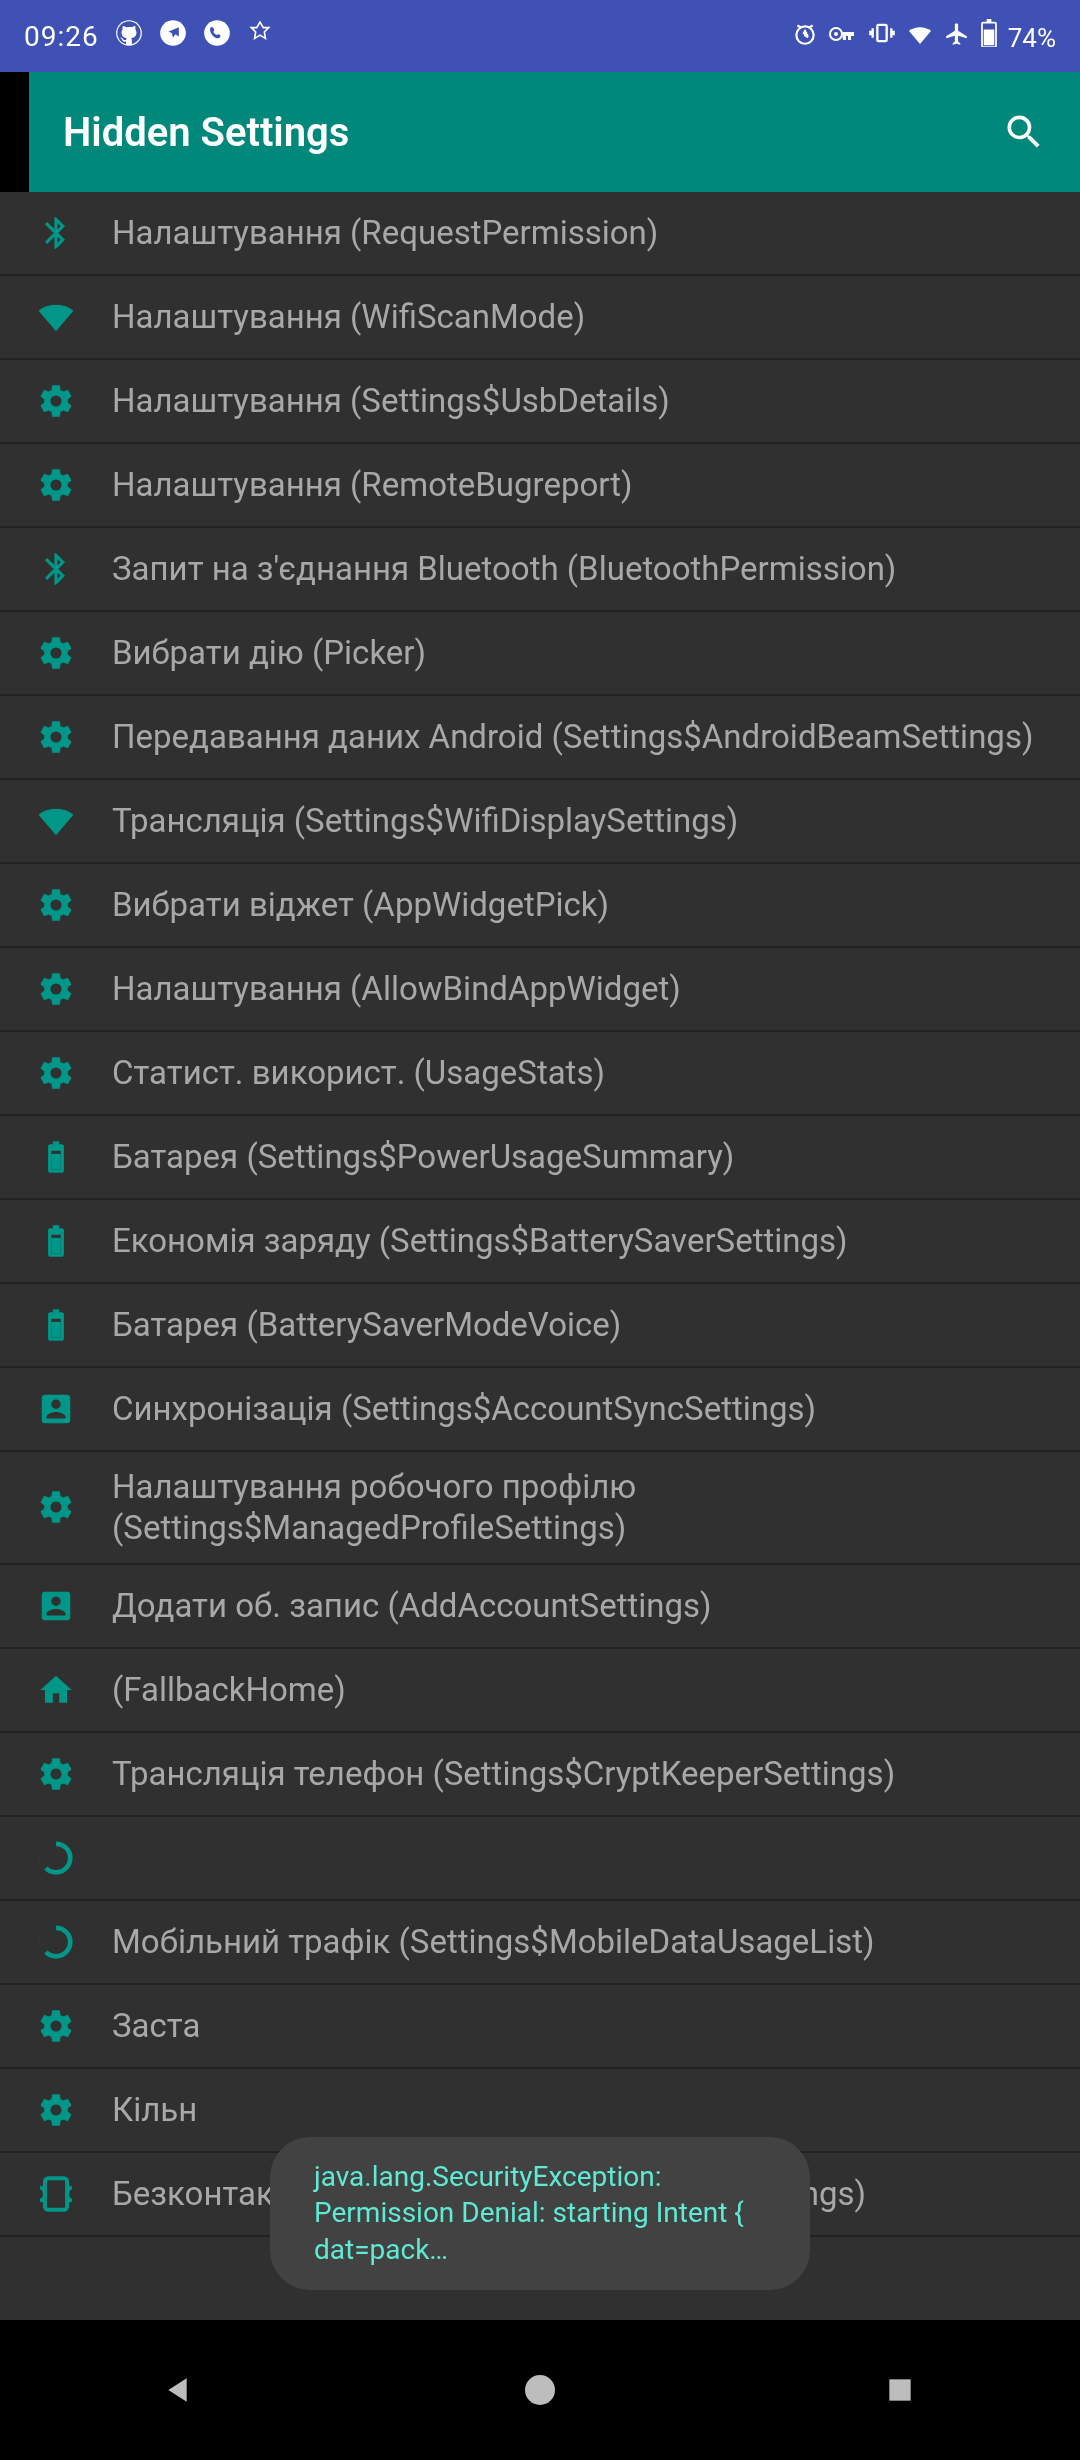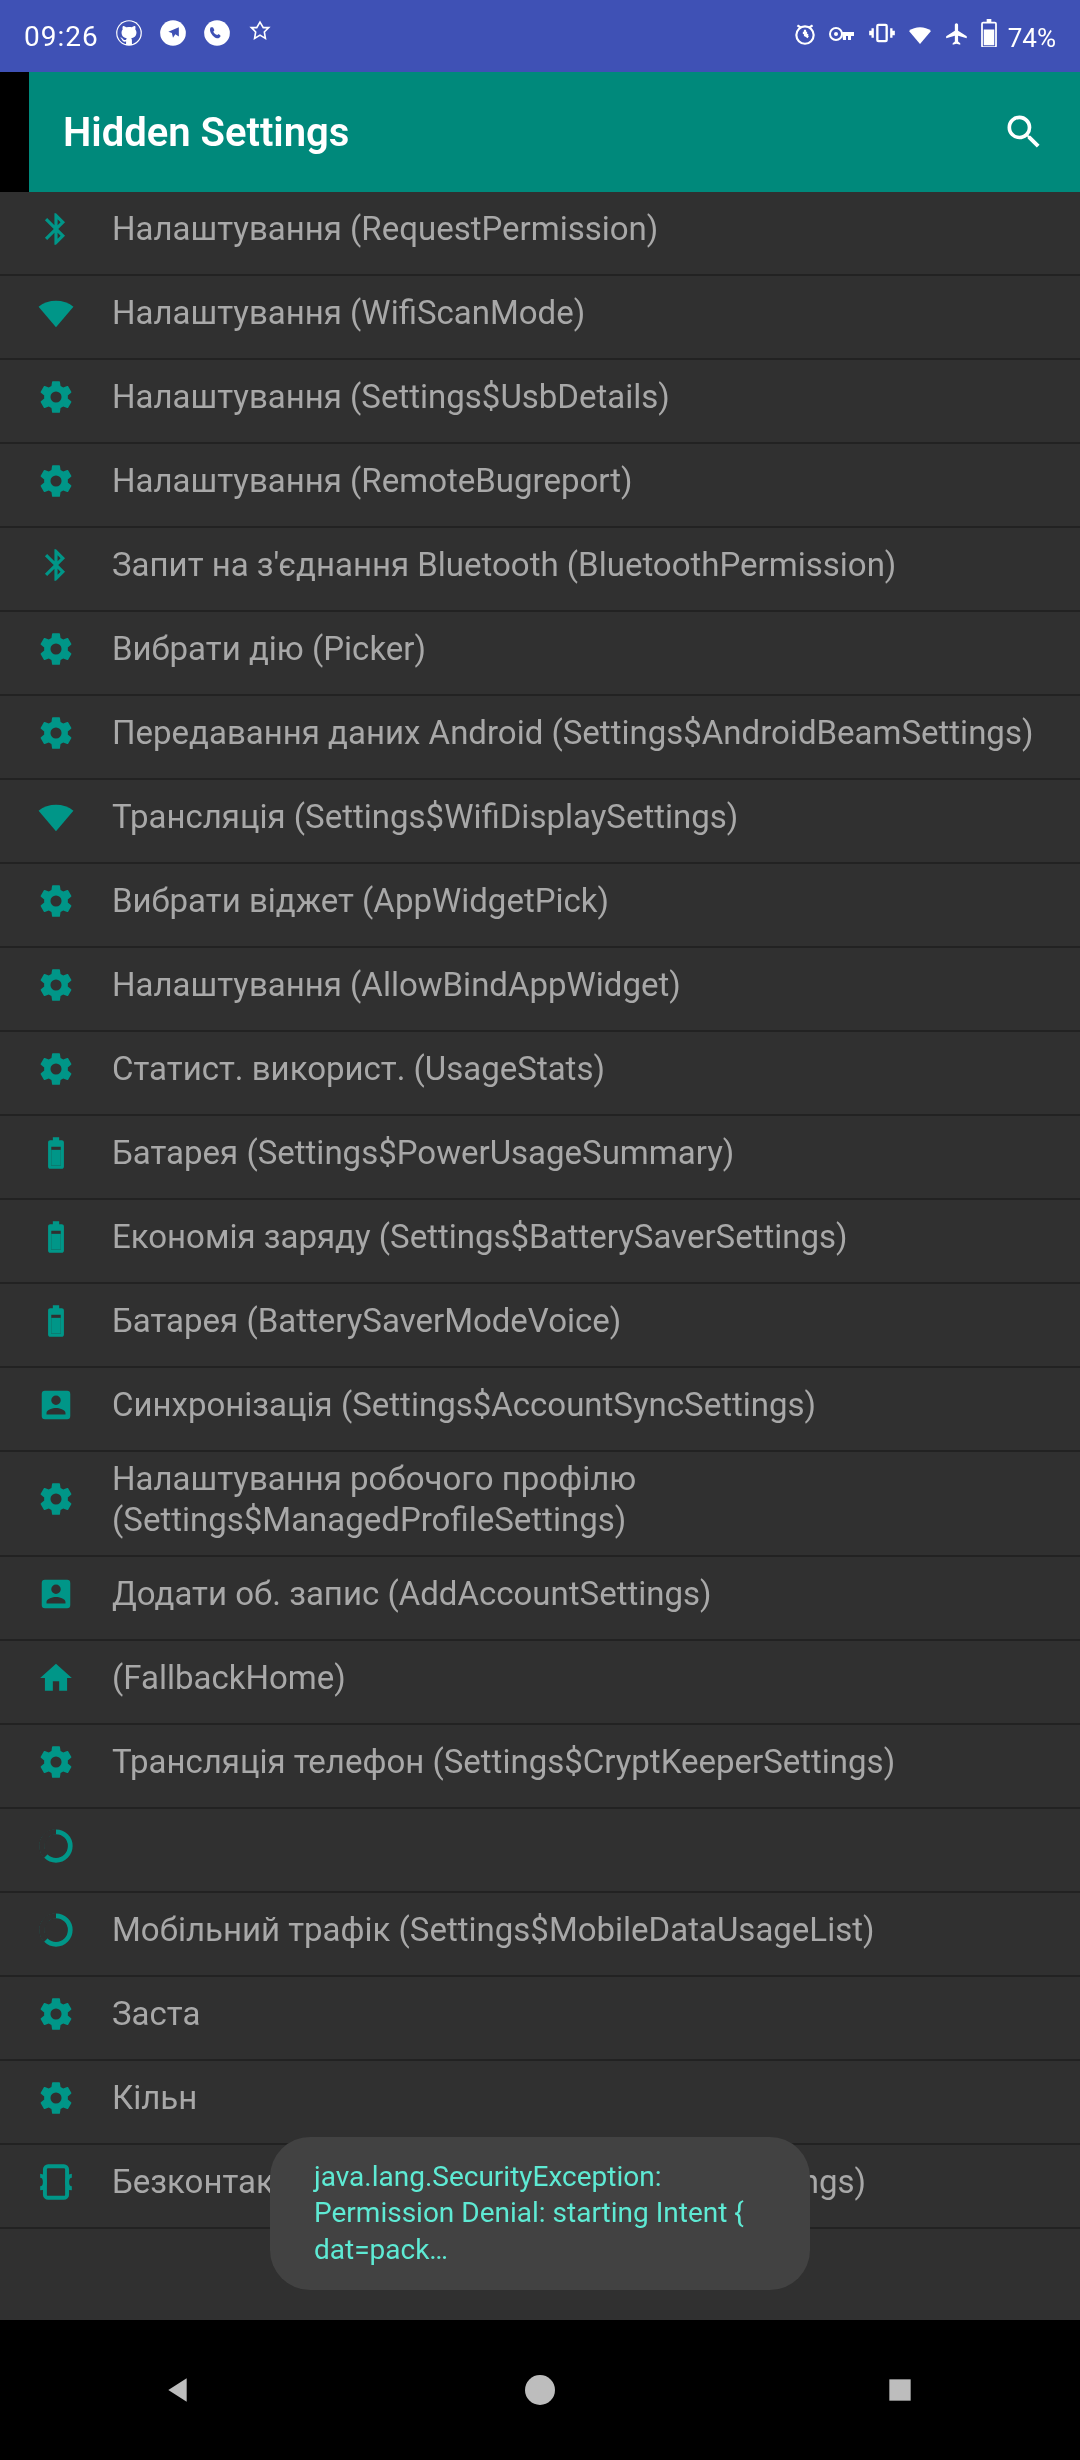--- a/index.html
+++ b/index.html
@@ -18,21 +18,21 @@
     height: 120px; background: #00897b; color: #fff;
     display: flex; align-items: center; justify-content: space-between;
     padding: 0 34px 0 34px;
     margin-left: 29px;
   }
   .app-title { font-size: 40px; font-weight: 600; }
   .search-btn { display: flex; align-items: center; justify-content: center; }
   .list { flex: 1; background: #303030; overflow: hidden; }
   .item {
     min-height: 84px; display: flex; align-items: center;
-    padding: 6px 20px 14px 36px; border-bottom: 2px solid #222;
+    padding: 14px 20px 14px 36px; border-bottom: 2px solid #222;
     gap: 36px;
   }
   .item-icon { width: 40px; height: 40px; flex-shrink: 0; display: flex; align-items: center; justify-content: center; }
   .item-icon svg { fill: #009688; }
   .item-label { color: #a8a8a8; font-size: 33px; line-height: 1.25; }
   .toast {
     position: absolute; left: 50%; transform: translateX(-50%);
     bottom: 170px; background: #424242; color: #5eead4;
     border-radius: 40px; padding: 22px 44px; font-size: 28px;
     max-width: 640px; line-height: 1.3;

